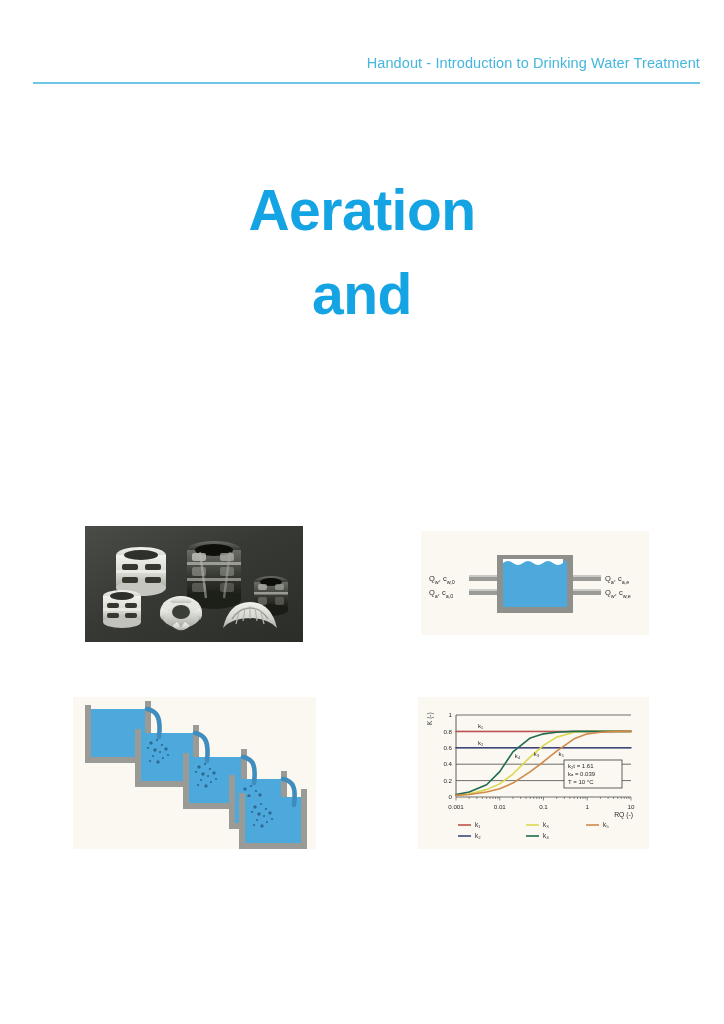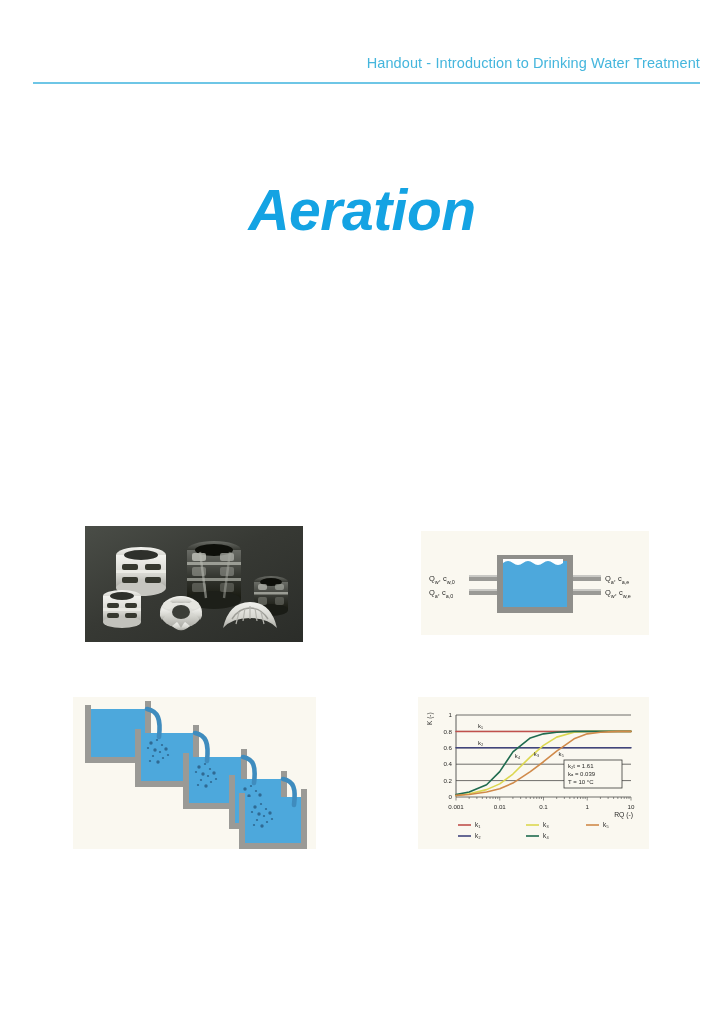--- a/index.html
+++ b/index.html
@@ -46,21 +46,20 @@
     position: absolute;
     left: 0;
     top: 168px;
     width: 724px;
     text-align: center;
     color: #14a3e3;
     font-weight: bold;
     font-size: 57px;
     line-height: 1.48;
     letter-spacing: -0.5px;
-    font-style: italic;
   }
   #title-block .tline { display: block; }
 
   
   .figure {
     position: absolute;
     background: #faf8f0;
   }
   #fig-photo   { left: 80px;  top: 520px; width: 228px; height: 128px; background: #ffffff; }
   #fig-tank    { left: 421px; top: 531px; width: 228px; height: 104px; }
@@ -72,20 +71,21 @@
 </head>
 <body>
 
 <div id="header">
   <div id="header-title">Handout - Introduction to Drinking Water Treatment</div>
   <div id="header-rule"></div>
 </div>
 
 <div id="title-block">
   <span class="tline">Aeration</span>
+  <span class="tline">and</span>
 </div>
 
 <div id="fig-photo" class="figure">
   <svg viewBox="0 0 228 128">
     <defs>
       <linearGradient id="bgGrad" x1="0" y1="0" x2="1" y2="1">
         <stop offset="0%" stop-color="#4a4d47"></stop>
         <stop offset="45%" stop-color="#373934"></stop>
         <stop offset="100%" stop-color="#2b2d29"></stop>
       </linearGradient>

